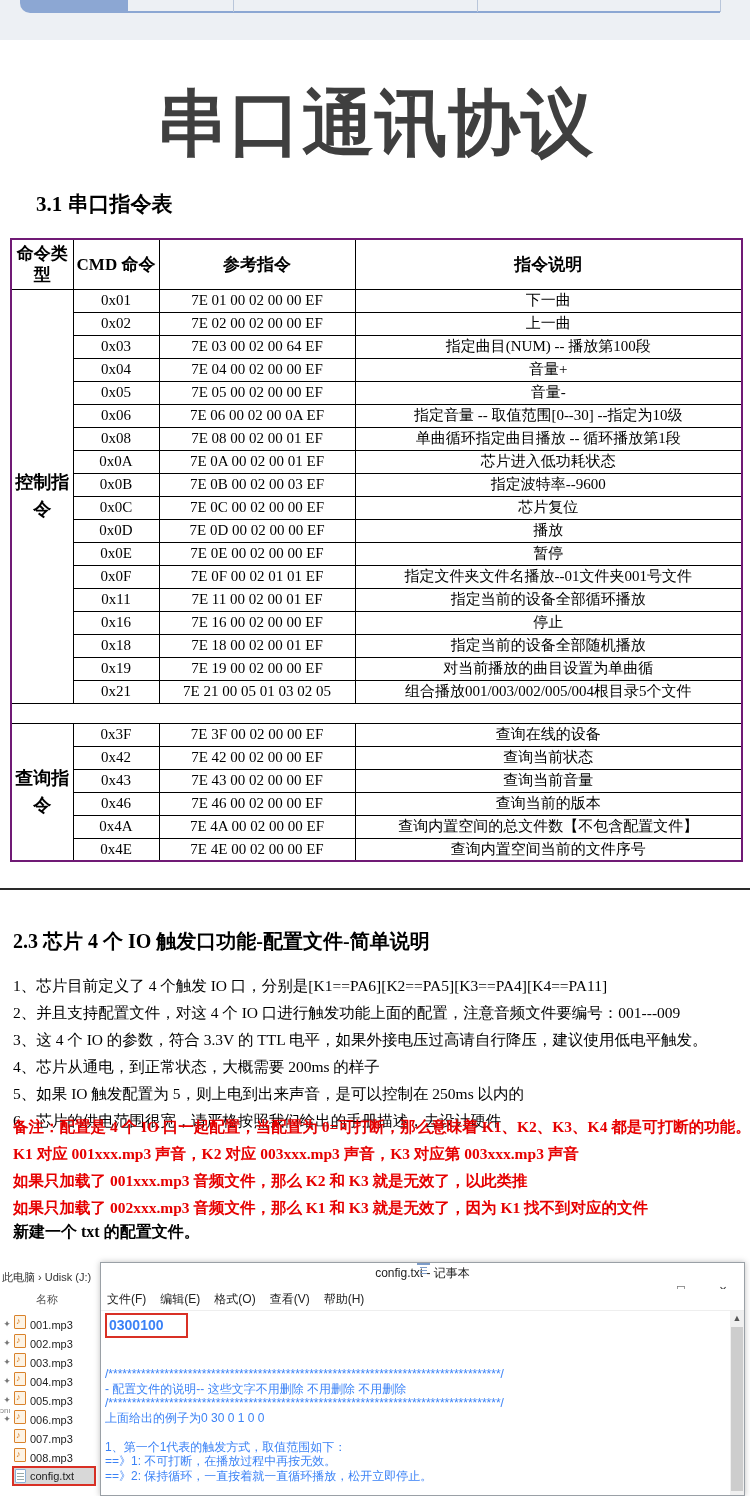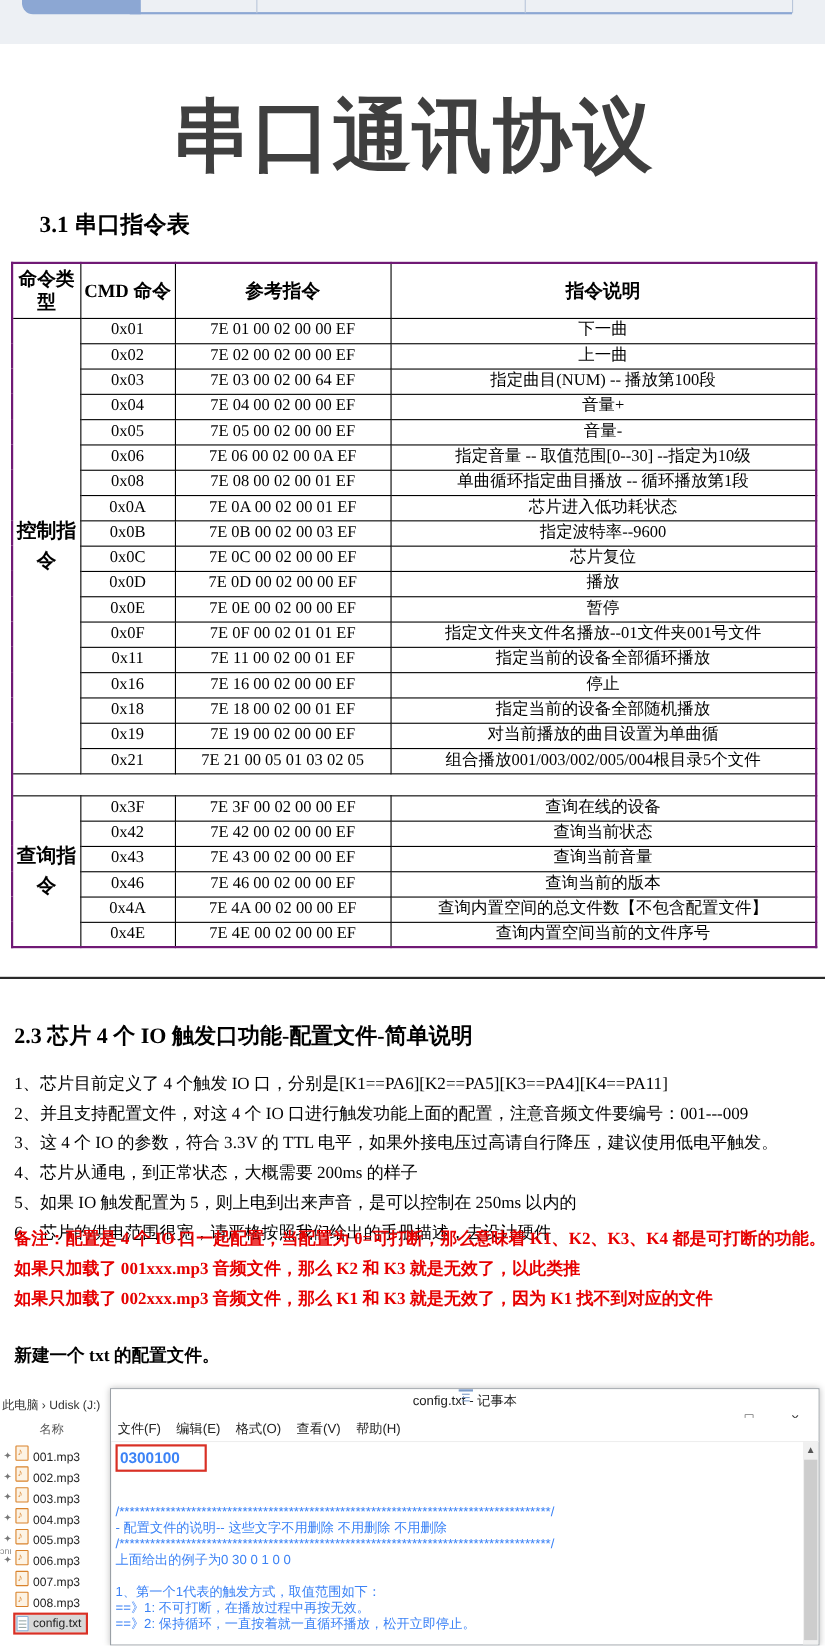--- a/index.html
+++ b/index.html
@@ -49,21 +49,21 @@
   .shot { position:absolute; left:0; top:1262px; width:750px; height:234px; background:#fff;
       font-family:"Liberation Sans","DejaVu Sans",sans-serif; }
 
   .explorer { position:absolute; left:0; top:4px; width:102px; height:230px; background:#fff; }
   .explorer .crumb { position:absolute; left:2px; top:4px; font-size:11px; color:#333; white-space:nowrap; }
   .explorer .colhead { position:absolute; left:36px; top:26px; font-size:11px; color:#555; }
   .explorer .files { position:absolute; left:0; top:48px; width:102px; }
   .file-row { position:relative; height:19px; display:flex; align-items:center; }
   .file-row .pin { width:14px; text-align:center; color:#777; font-size:9px; flex:0 0 14px; }
   .file-row .fname { font-size:11px; color:#222; white-space:nowrap; }
-  .file-row.selected .sel-wrap { background:#d8d8d8; outline:2px solid #d93025; padding:1px 4px 1px 1px;
+  .file-row.selected .sel-wrap { background:#d8d8d8; outline:2px solid #d93025; padding:1px 20px 1px 1px;
       display:flex; align-items:center; }
   .icon-mp3 { display:inline-block; width:12px; height:14px; background:#fdf3e4;
       border:1px solid #d9822b; border-radius:1px; position:relative; }
   .icon-mp3:after { content:"♪"; position:absolute; left:1px; top:0px; font-size:9px; color:#d9822b; }
   .icon-txt { display:inline-block; width:11px; height:14px; background:#fff;
       border:1px solid #8ab0d8; border-radius:1px; position:relative; }
   .icon-txt:after { content:""; position:absolute; left:1px; top:3px; width:7px; height:1px;
       background:#9aa; box-shadow:0 3px 0 #9aa, 0 6px 0 #9aa; }
   .cutoff-frag { position:absolute; left:0px; top:140px; font-size:8px; color:#888; }
 
@@ -255,20 +255,21 @@
 <ul class="io-list">
     <li>1、芯片目前定义了 4 个触发 IO 口，分别是[K1==PA6][K2==PA5][K3==PA4][K4==PA11]</li>
     <li>2、并且支持配置文件，对这 4 个 IO 口进行触发功能上面的配置，注意音频文件要编号：001---009</li>
     <li>3、这 4 个 IO 的参数，符合 3.3V 的 TTL 电平，如果外接电压过高请自行降压，建议使用低电平触发。</li>
     <li>4、芯片从通电，到正常状态，大概需要 200ms 的样子</li>
     <li>5、如果 IO 触发配置为 5，则上电到出来声音，是可以控制在 250ms 以内的</li>
     <li>6、芯片的供电范围很宽，请严格按照我们给出的手册描述，去设计硬件</li>
   </ul>
 <div class="red-notes">
     <div>备注：配置是 4 个 IO 口一起配置，当配置为 0=可打断，那么意味着 K1、K2、K3、K4 都是可打断的功能。</div>
+    <div>K1 对应 001xxx.mp3 声音，K2 对应 003xxx.mp3 声音，K3 对应第 003xxx.mp3 声音</div>
     <div>如果只加载了 001xxx.mp3 音频文件，那么 K2 和 K3 就是无效了，以此类推</div>
     <div>如果只加载了 002xxx.mp3 音频文件，那么 K1 和 K3 就是无效了，因为 K1 找不到对应的文件</div>
   </div>
 <div class="black-note">新建一个 txt 的配置文件。</div>
 
 <div class="shot">
 
   <div class="explorer">
     <div class="crumb">此电脑 › Udisk (J:)</div>
     <div class="colhead">名称</div>

